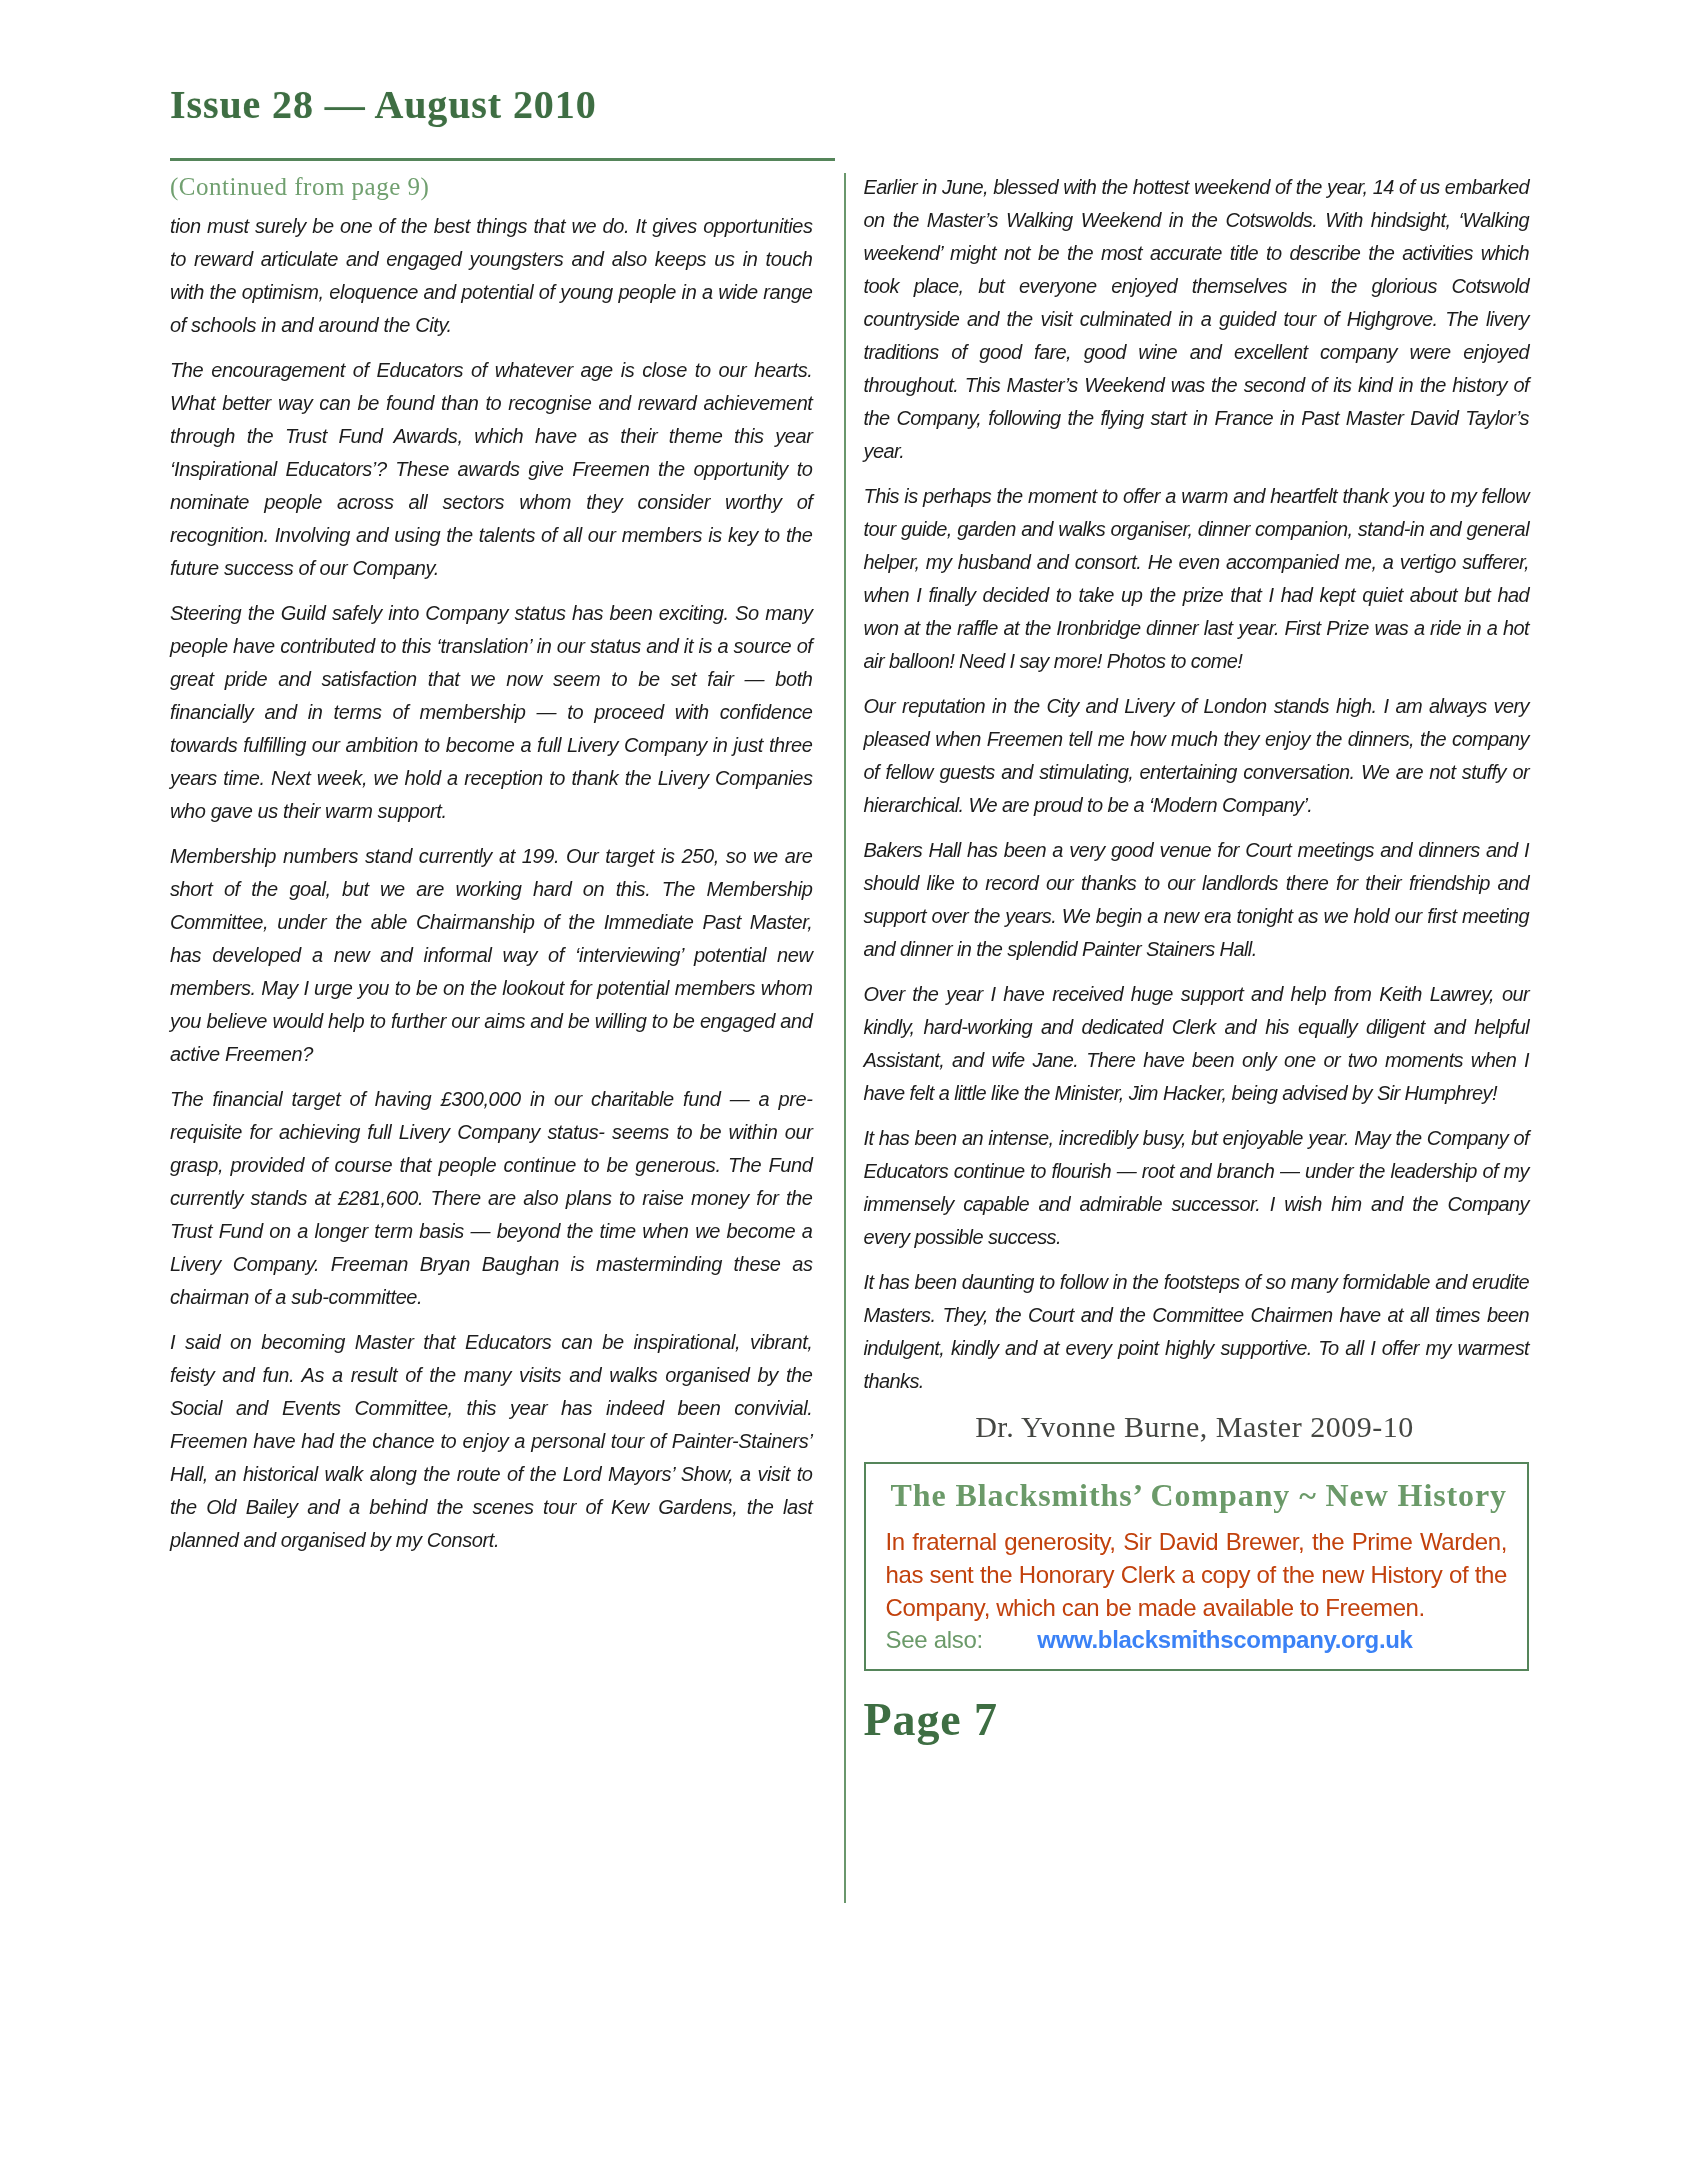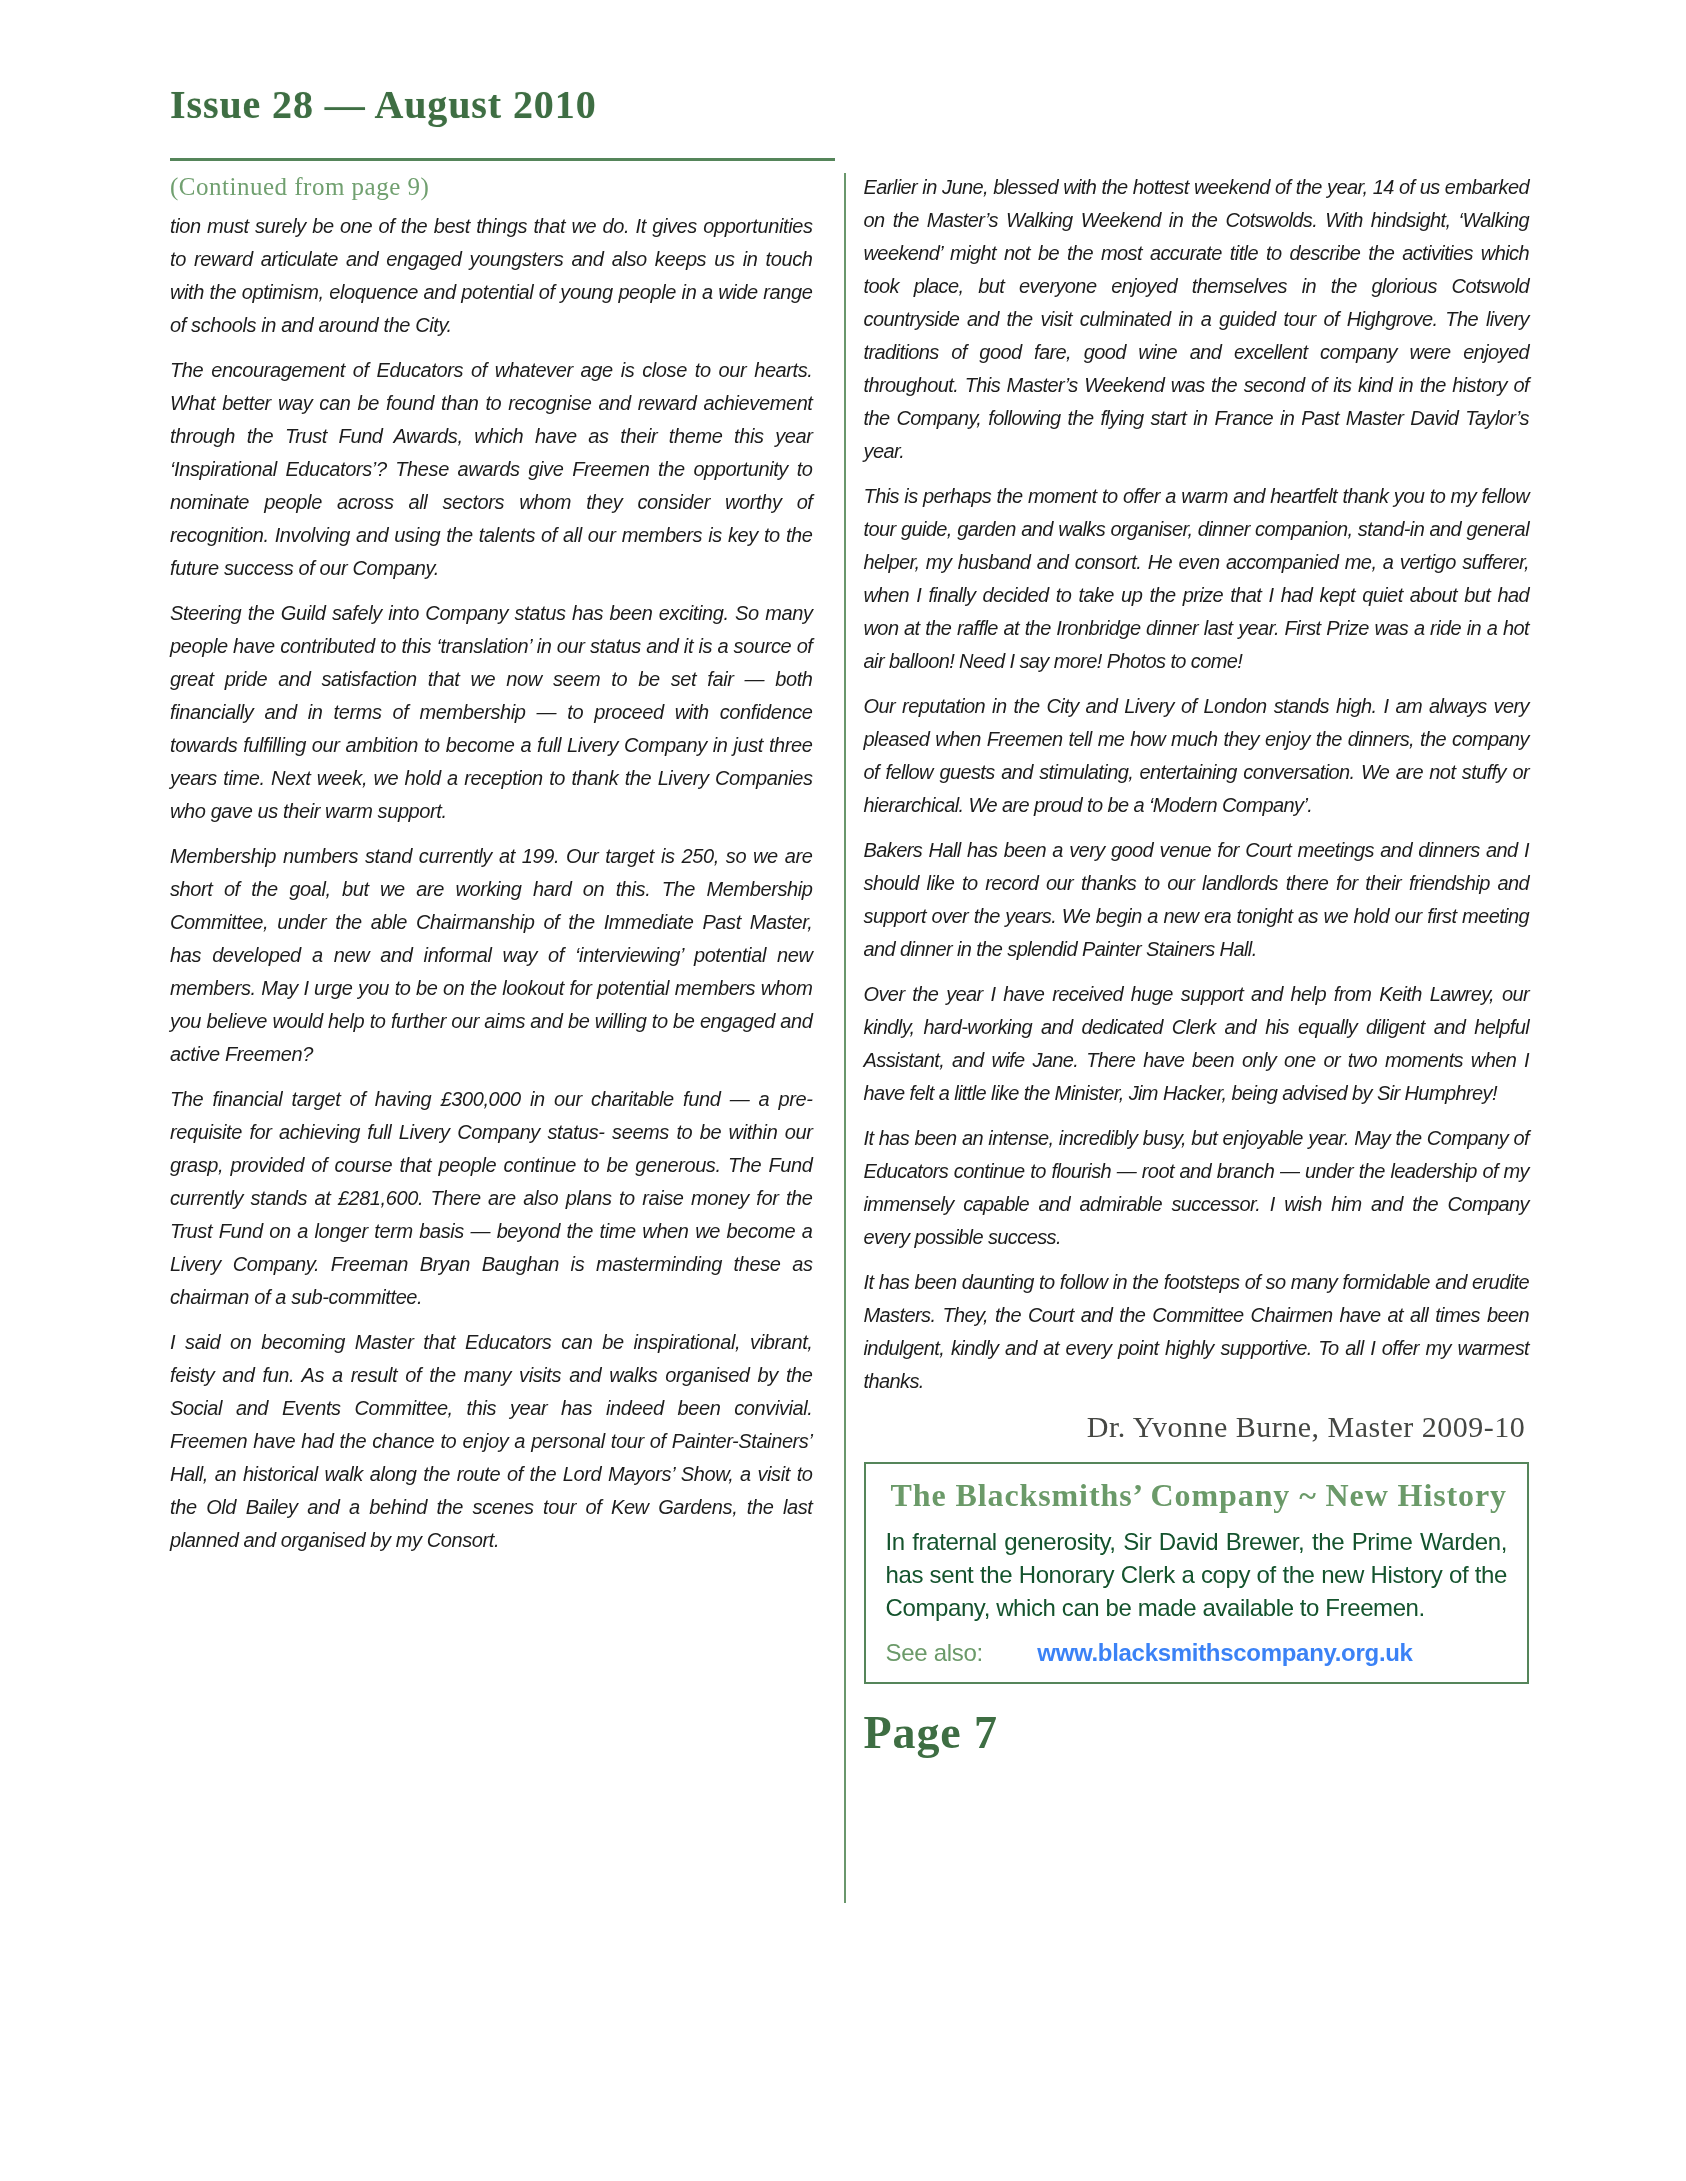--- a/index.html
+++ b/index.html
@@ -40,38 +40,38 @@
     color:#1d1d1d;
     font-style:italic;
   }
   .col-right p.body { letter-spacing:-0.6px; }
 
   .continued {
     font-size:25px; color:#71a070;
     margin:1.8px 0 9.2px 0; letter-spacing:0.5px;
   }
   .signature {
-    text-align:right;
+    text-align:center;
     font-size:30px; color:#454743;
     margin:7.3px 3.7px 18.4px 0; letter-spacing:0.5px;
   }
   .infobox {
     border:2.8px solid #55855a;
     padding:9.2px 20px 14.7px 20px;
     margin-top:11px;
   }
   .infobox-title {
     font-size:32px; color:#6b9a69; font-weight:600;
     margin:3.7px 0 11px 0; letter-spacing:0.9px;text-align:right;
   }
   .infobox-body {
     font-size:24px; line-height:33px;
-    color:#14532d; text-align:justify;
+    color:#c2410c; text-align:justify;
     letter-spacing:-0.4px;
-    margin:0 0 15px 0;
+    margin:0 0 2px 0;
   }
   .infobox-see {
     font-size:24px; color:#6b9a69;
     letter-spacing:-0.3px;
     margin:1.8px 0 0 0;
   }
   .infobox-see .url { font-weight:bold; color:#3b82f6;margin-left:48px; }
   .page-number {
     font-size:46px; color:#3e6e43; font-weight:600;
     margin-top:22px; letter-spacing:0.9px;

